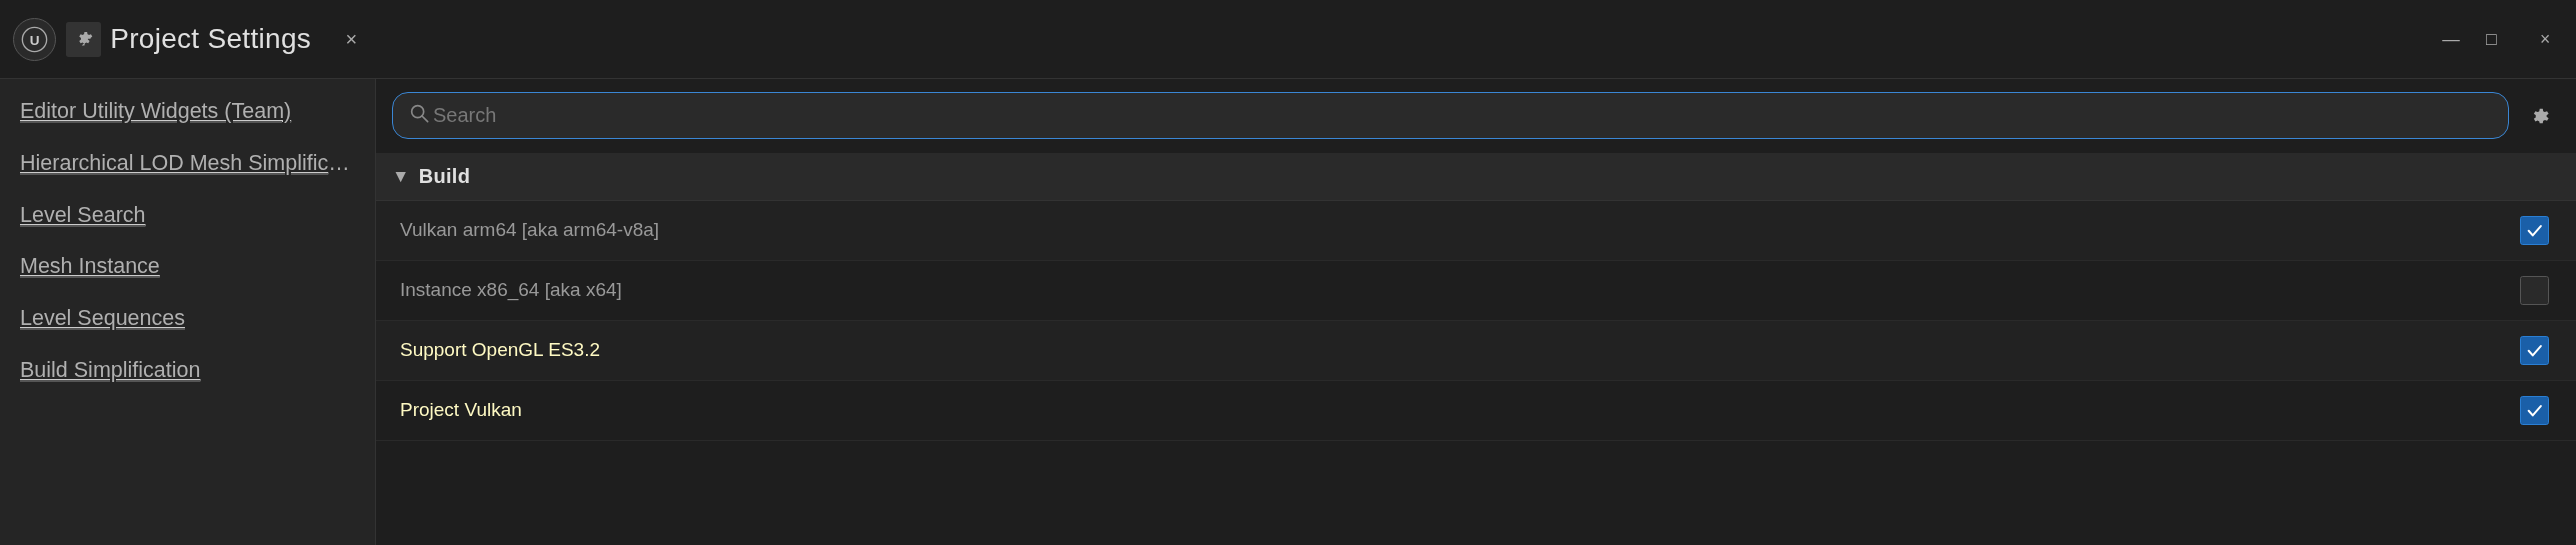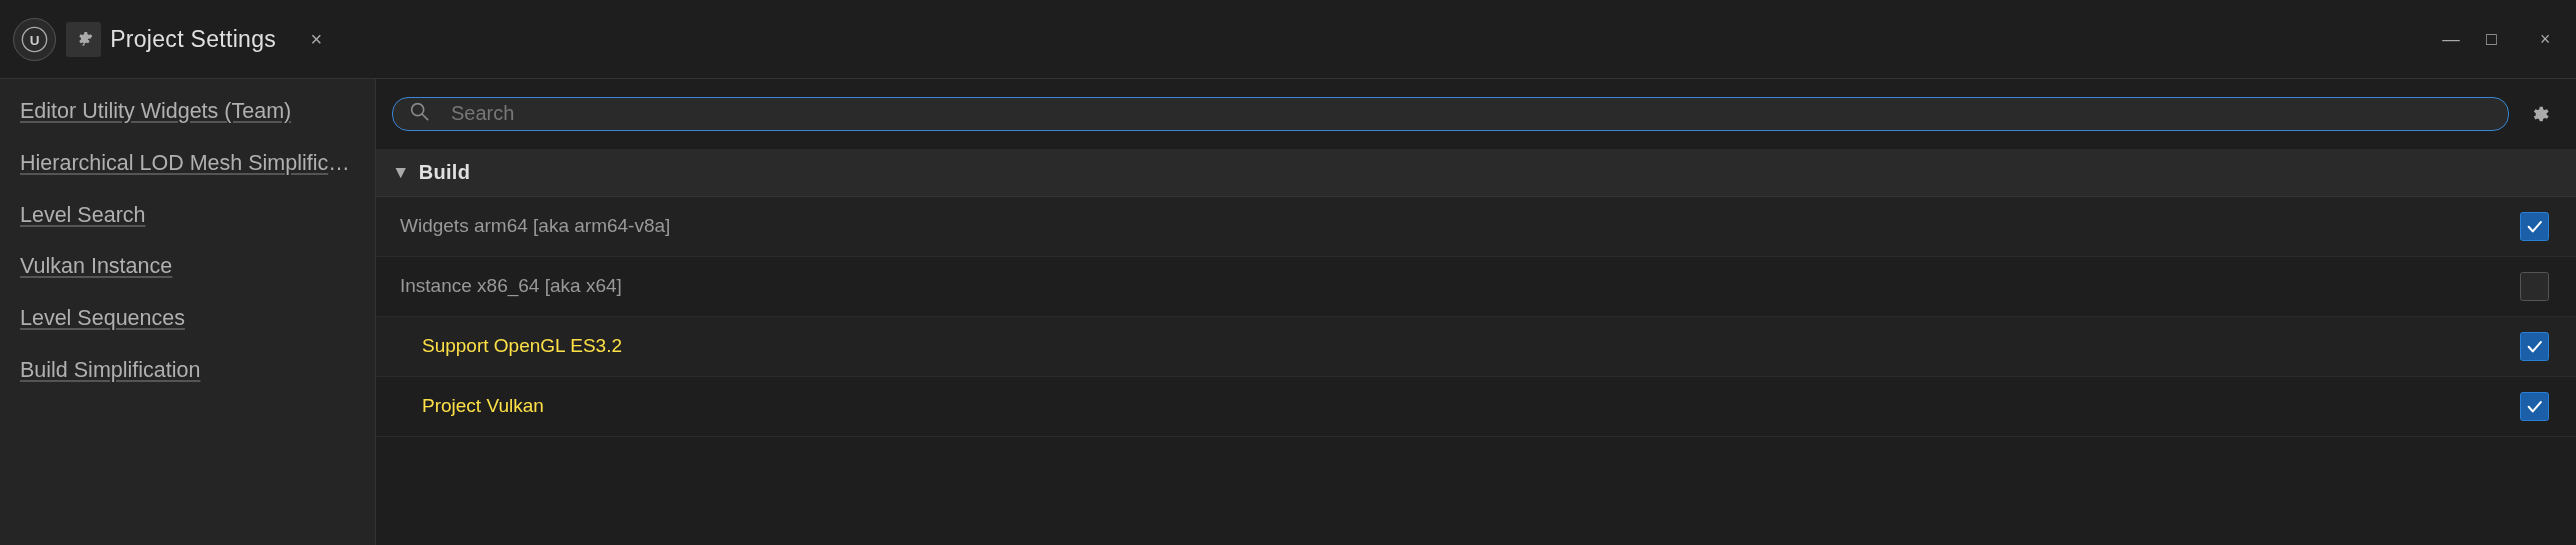--- a/index.html
+++ b/index.html
@@ -56,21 +56,21 @@
       background: #333;
       border-radius: 2.7px;
       display: flex;
       align-items: center;
       justify-content: center;
       font-size: 17.5px;
       color: #aaa;
     }
 
     .window-title {
-      font-size: 23px;
+      font-size: 28px;
       color: #e0e0e0;
       font-weight: 400;
       letter-spacing: 0.3px;
     }
 
     .close-btn {
       width: 35px;
       height: 35px;
       background: transparent;
       border: none;
@@ -111,20 +111,21 @@
     }
 
     
     .sidebar {
       width: 376px;
       background: #252525;
       border-right: 0.7px solid #333;
       overflow-y: auto;
       flex-shrink: 0;
       padding-top: 6.7px;
+      text-decoration: underline;
     }
 
     .sidebar-item {
       padding: 13.4px 20px;
       font-size: 21.5px;
       color: #b0b0b0;
       cursor: pointer;
       border-bottom: none;
       text-decoration: underline;
       text-underline-offset: 2.7px;
@@ -153,22 +154,22 @@
     }
 
     .search-input-wrapper {
       flex: 1;
       display: flex;
       align-items: center;
       background: #2a2a2a;
       border: 1.3px solid #3a86d4;
       border-radius: 16px;
       padding: 0 16px;
-      height: 34px;
-      gap: 22px;
+      height: 47px;
+      gap: 4px;
       justify-content: flex-end;
     }
 
     .search-icon-svg {
       color: #888;
       font-size: 19px;
       flex-shrink: 0;
     }
 
     .search-input {
@@ -245,22 +246,21 @@
       background: #1e1e1e;
     }
 
     .setting-label {
       flex: 1;
       font-size: 19px;
       color: #999999;
     }
 
     .setting-label.active {
-      color: #fde047;
-      margin-left: 22px;
+      color: #fef9c3;
     }
 
     .checkbox-wrapper {
       width: 35px;
       height: 35px;
       display: flex;
       align-items: center;
       justify-content: center;
     }
 
@@ -310,21 +310,21 @@
     <button class="win-btn close-btn">×</button>
   </div>
 </div>
 
 <div class="main-content">
 
   <div class="sidebar">
     <div class="sidebar-item">Editor Utility Widgets (Team)</div>
     <div class="sidebar-item">Hierarchical LOD Mesh Simplification</div>
     <div class="sidebar-item">Level Search</div>
-    <div class="sidebar-item">Vulkan Instance</div>
+    <div class="sidebar-item">Mesh Instance</div>
     <div class="sidebar-item">Level Sequences</div>
     <div class="sidebar-item">Build Simplification</div>
   </div>
 
   <div class="right-panel">
 
     <div class="search-bar-container">
       <div class="search-input-wrapper">
         <span class="search-icon-svg">
           <svg width="20" height="20" viewBox="0 0 30 30" fill="none">
@@ -342,21 +342,21 @@
     </div>
 
     <div class="settings-content">
 
       <div class="section-header">
         <span class="section-arrow">▼</span>
         <span class="section-title">Build</span>
       </div>
 
       <div class="settings-row">
-        <span class="setting-label">Widgets arm64 [aka arm64-v8a]</span>
+        <span class="setting-label">Vulkan arm64 [aka arm64-v8a]</span>
         <div class="checkbox-wrapper">
           <div class="checkbox-checked">
             <svg width="17.5" height="17.5" viewBox="0 0 26 26" fill="white">
               <polyline points="4,13 10,20 22,6" stroke="white" stroke-width="3" fill="none" stroke-linecap="round" stroke-linejoin="round"></polyline>
             </svg>
           </div>
         </div>
       </div>
 
       <div class="settings-row">

